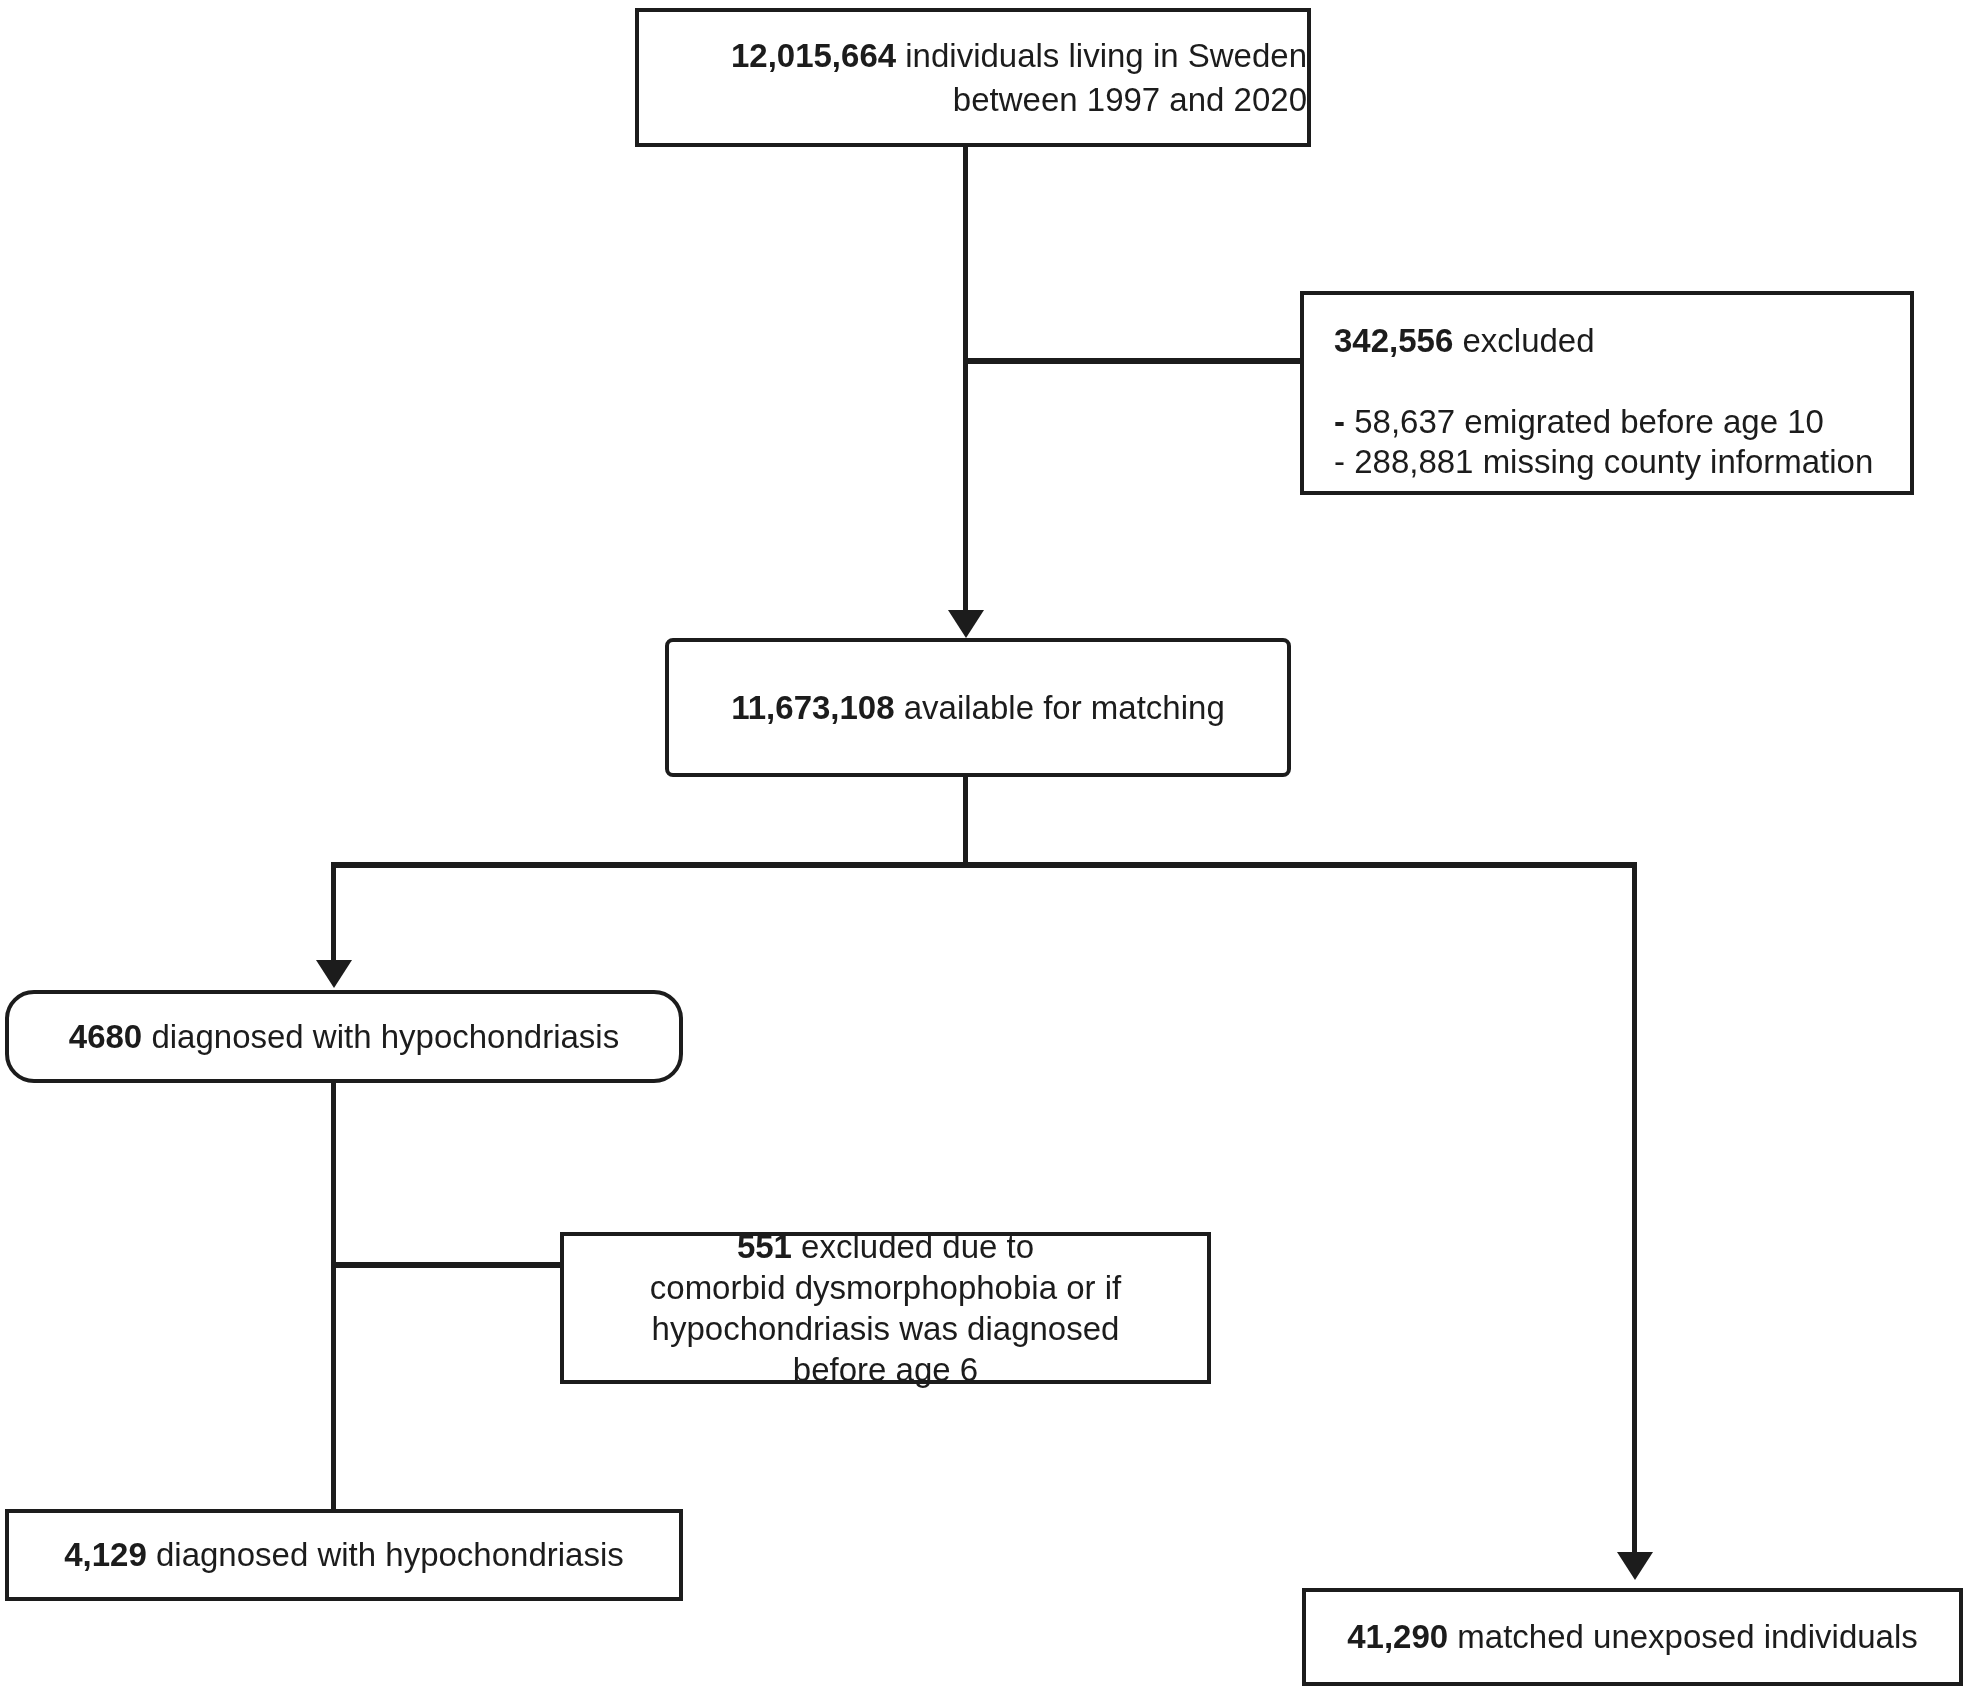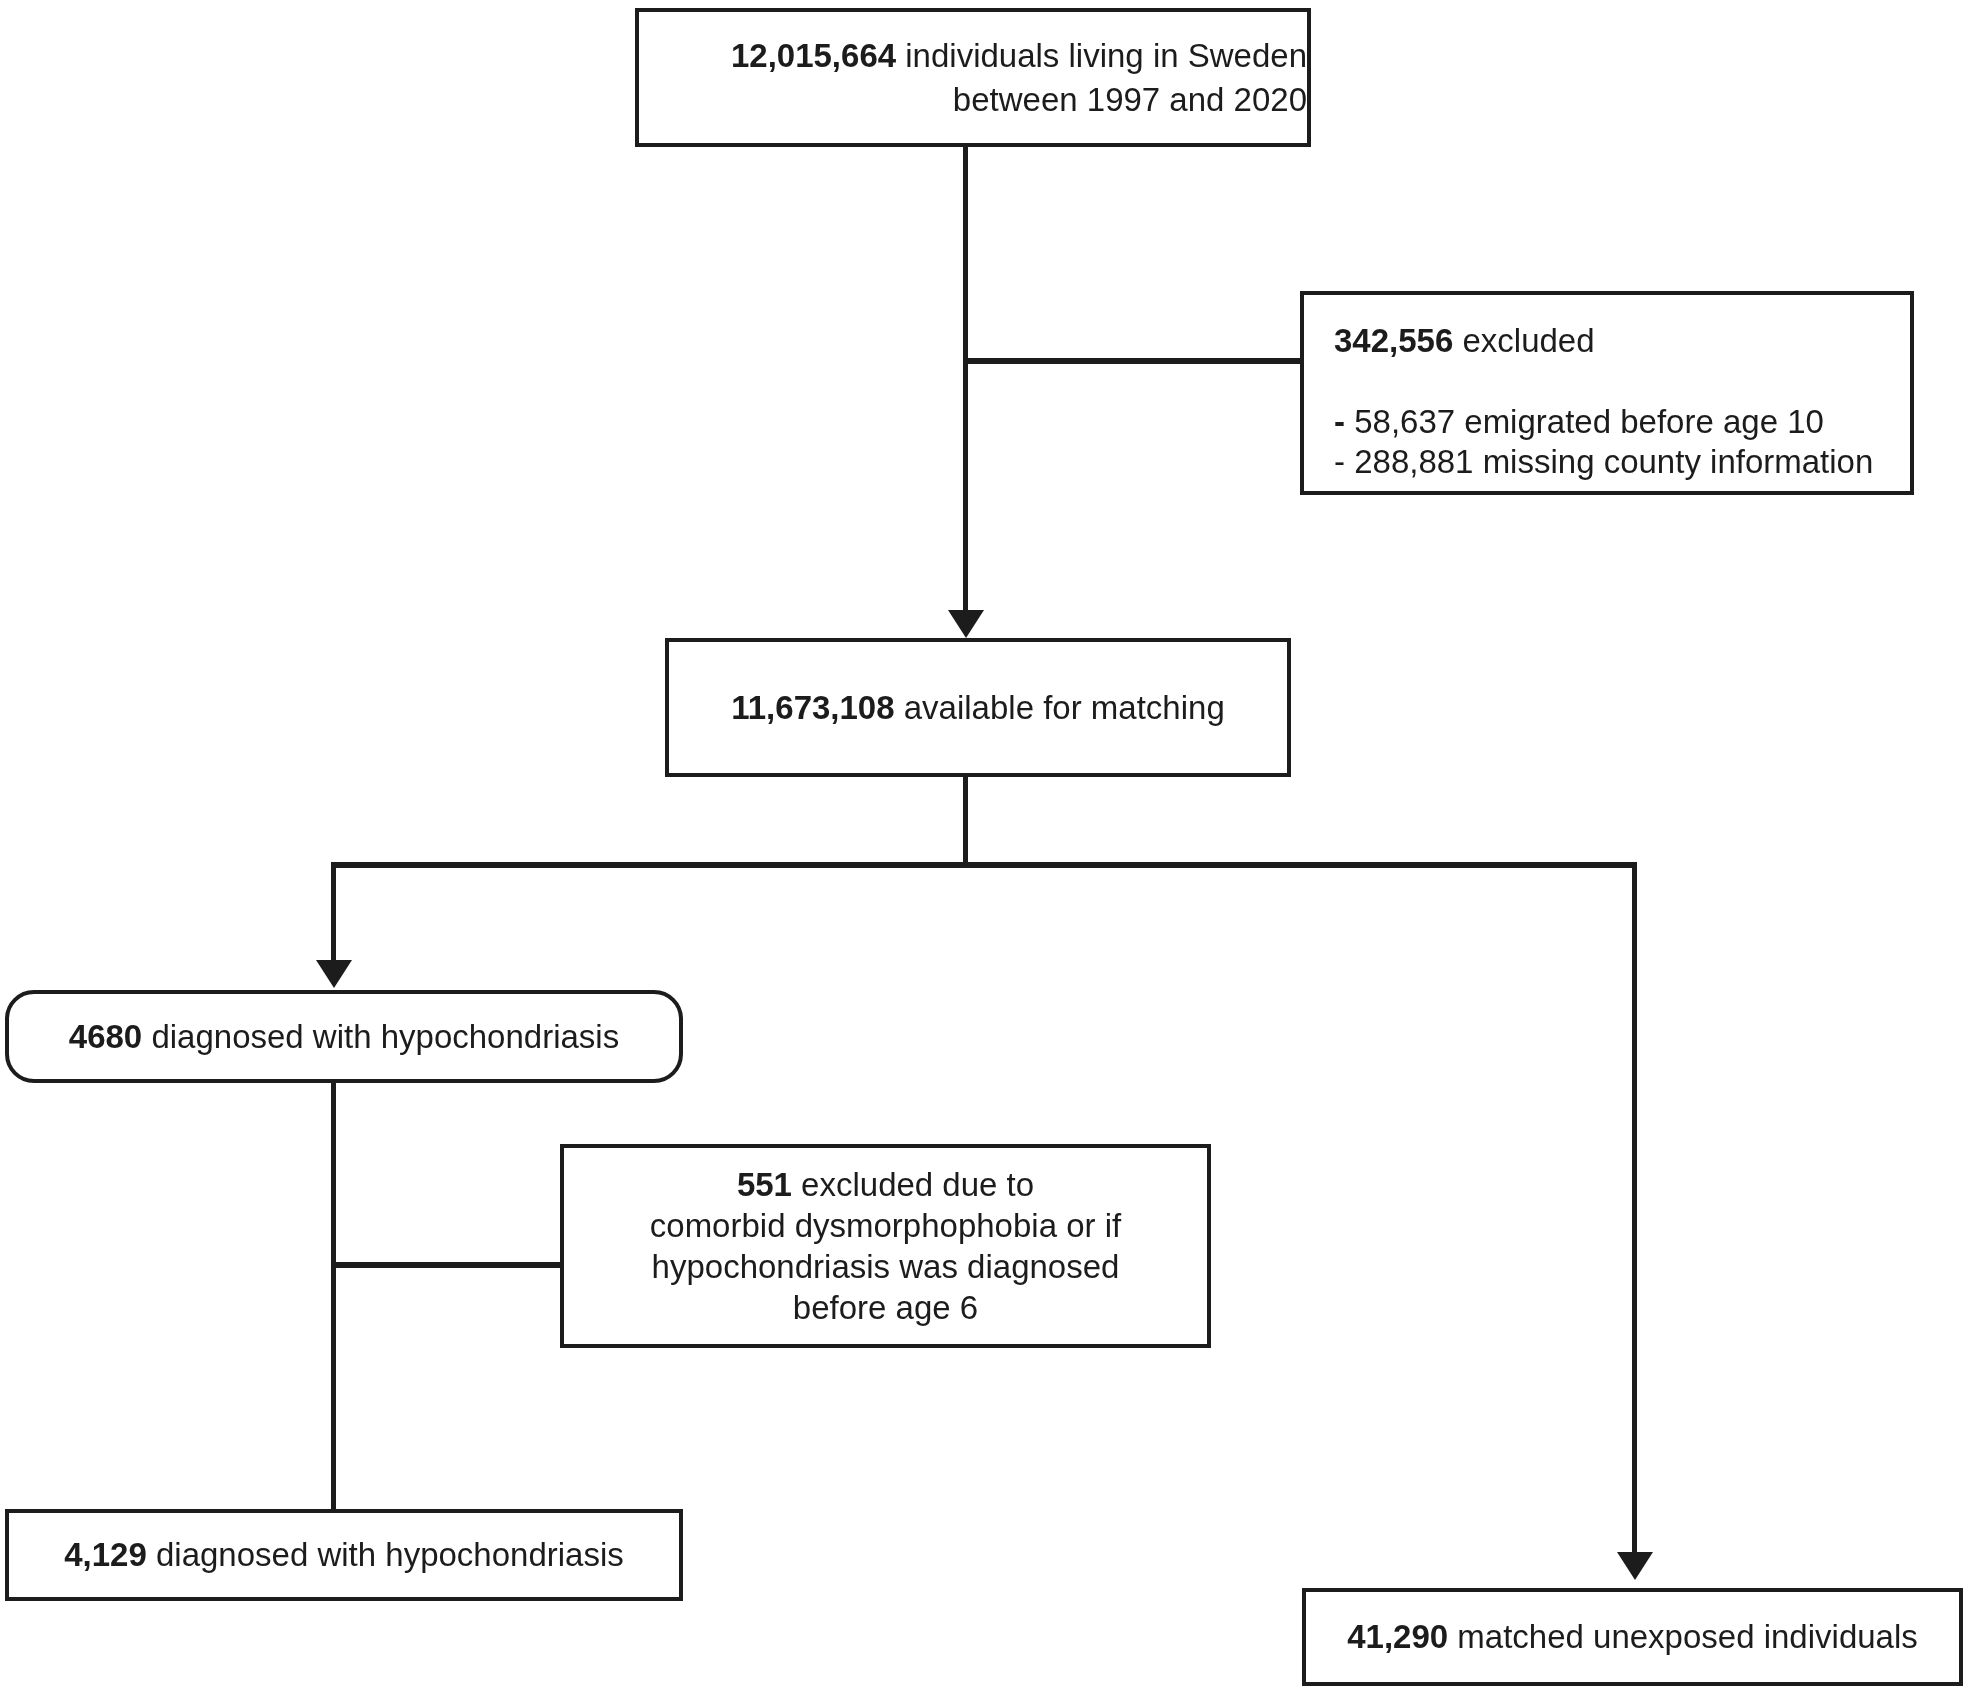--- a/index.html
+++ b/index.html
@@ -35,23 +35,23 @@
   
   #box-population{left:635px;top:8px;width:676px;height:139px;align-items:flex-end;}
   #box-excluded{
     left:1300px;top:291px;width:614px;height:204px;
     justify-content:flex-start;
     text-align:left;
     padding:26px 8px 0 30px;
     line-height:40px;
   }
   #box-excluded .spacer{height:41px;}
-  #box-matching{left:665px;top:638px;width:626px;height:139px;}
+  #box-matching{left:665px;top:638px;width:626px;height:139px;border-radius:8px;}
   #box-exposed{left:5px;top:990px;width:678px;height:93px;border-radius:29px;}
-  #box-excluded2{left:560px;top:1144px;width:651px;height:204px;line-height:41px;text-align:center;}
+  #box-excluded2{left:560px;top:1232px;width:651px;height:152px;line-height:41px;text-align:center;}
   #box-final-exposed{left:5px;top:1509px;width:678px;height:92px;}
   #box-unexposed{left:1302px;top:1588px;width:661px;height:98px;}
 </style>
 </head>
 <body>
 
 <div id="canvas">
 
   <div class="line" style="left:963px;top:146px;width:5px;height:468px;"></div>
   <div class="line" style="left:963px;top:358px;width:341px;height:6px;"></div>

